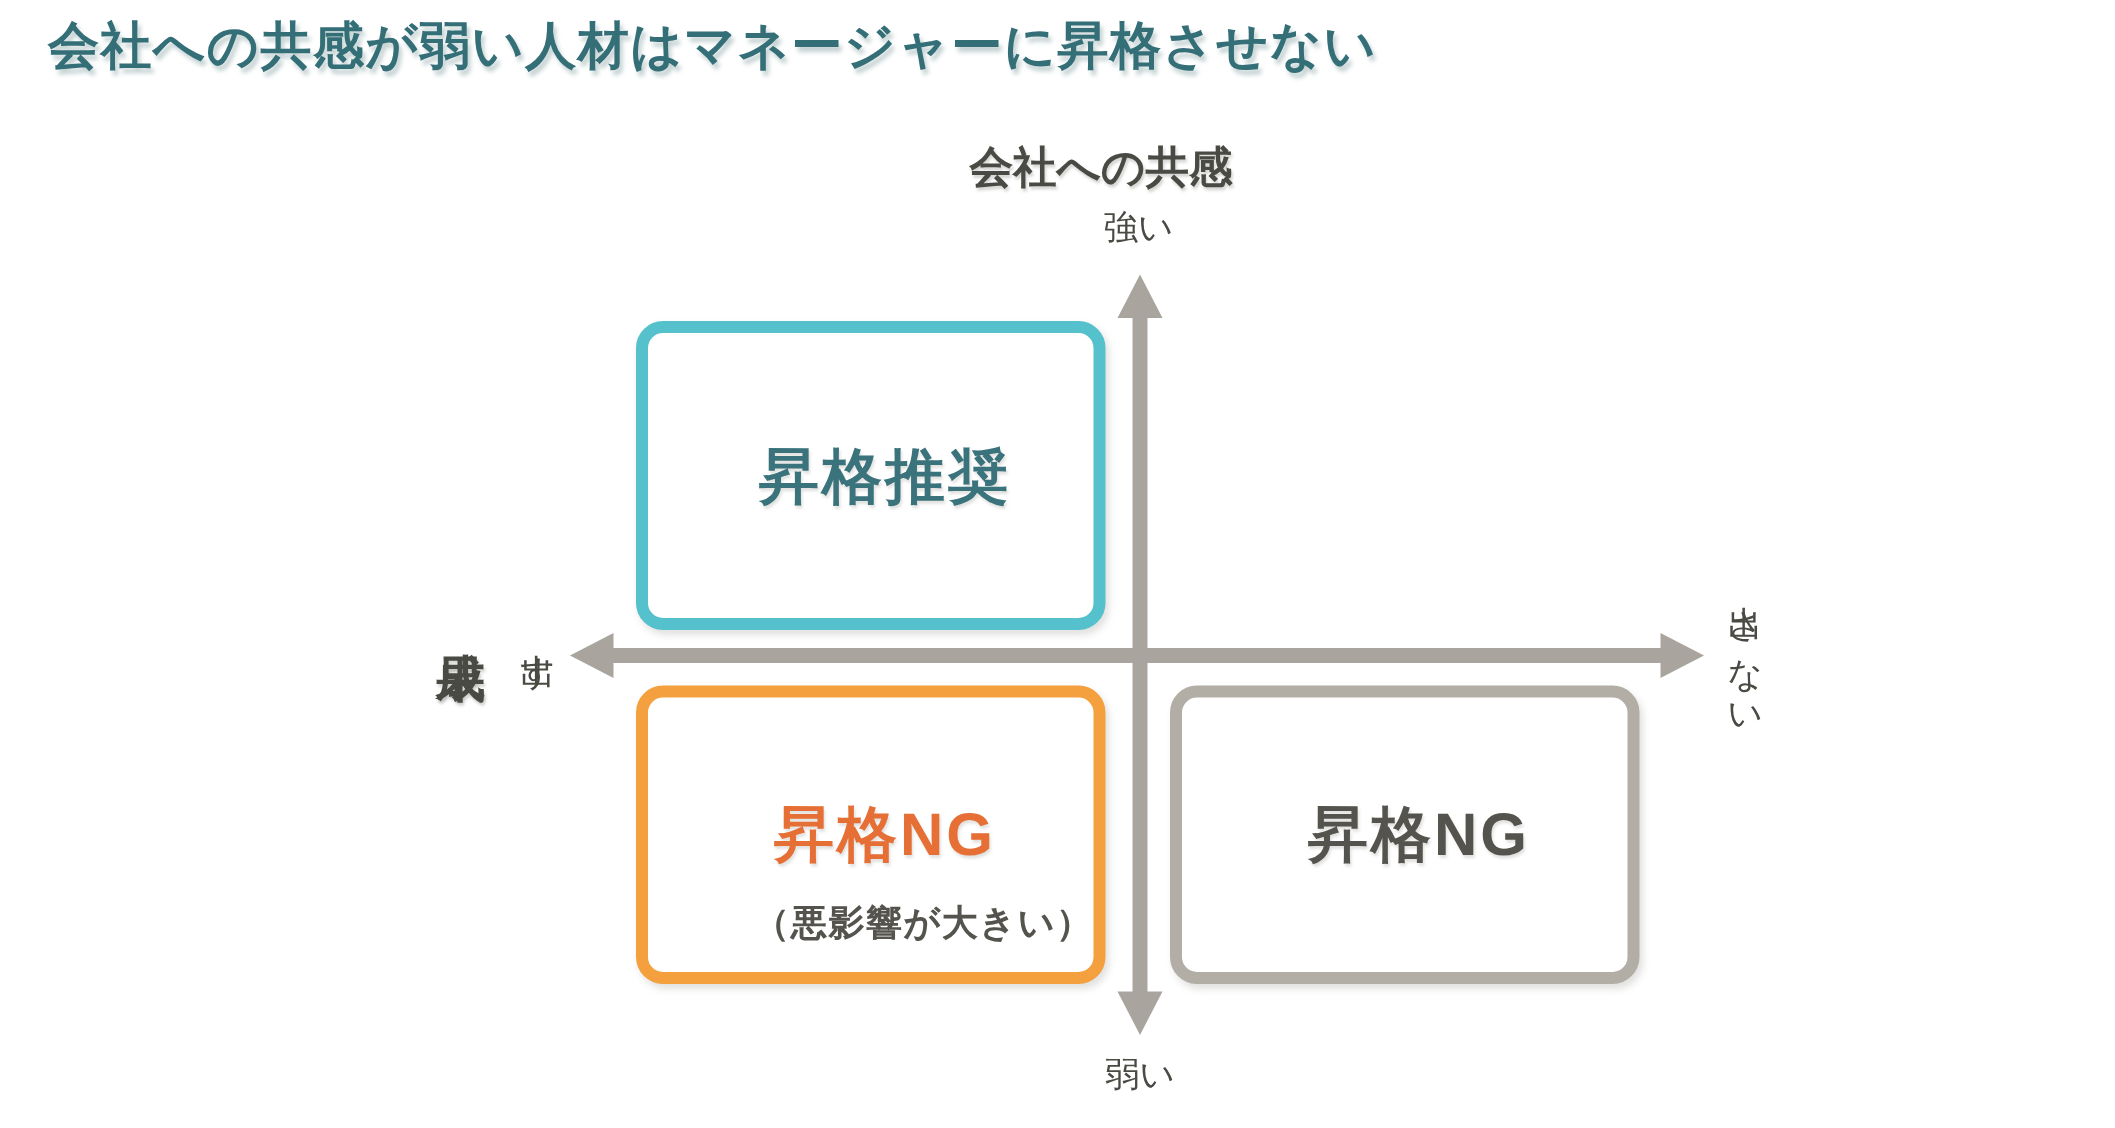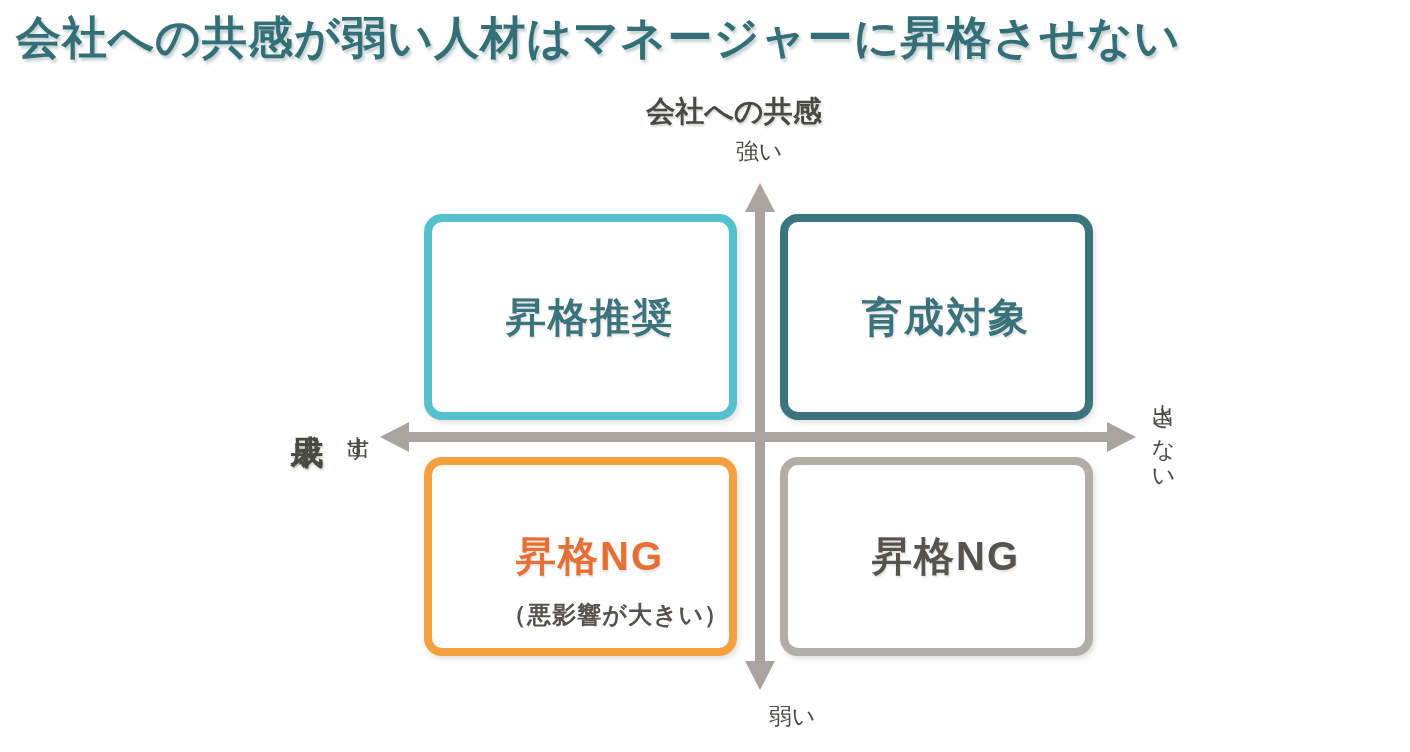--- a/index.html
+++ b/index.html
@@ -4,40 +4,40 @@
 <style>
   html,body{margin:0;padding:0;background:#ffffff;}
   .canvas{
     position:relative;
     width:1410px;height:752px;
     background:#ffffff;
     overflow:hidden;
     font-family:"Liberation Sans","DejaVu Sans",sans-serif;
   }
   .title{
-    position:absolute;left:16px;top:8px;margin:0;
-    font-size:45px;font-weight:bold;letter-spacing:1px;
+    position:absolute;left:32px;top:8px;margin:0;
+    font-size:34px;font-weight:bold;letter-spacing:1px;
     color:var(--title-teal);
     text-shadow:2px 3px 3px rgba(125,152,156,0.45);
     white-space:nowrap;
   }
   
   .v-axis-title{
     position:absolute;left:734px;top:92px;transform:translateX(-50%);
     font-size:29px;font-weight:bold;color:var(--text-dark);
     text-shadow:1px 2px 2px rgba(160,160,155,0.45);
     white-space:nowrap;
   }
   .v-axis-top{
     position:absolute;left:759px;top:136px;transform:translateX(-50%);
     font-size:23px;color:var(--text-dark);white-space:nowrap;
   }
   .v-axis-bottom{
     position:absolute;left:760px;top:701px;transform:translateX(-50%);
-    font-size:23px;color:var(--text-dark);white-space:nowrap;margin-left:32px;
+    font-size:23px;color:var(--text-dark);white-space:nowrap;
   }
   .h-axis-title{
     position:absolute;left:284px;top:409px;
     writing-mode:vertical-rl;text-orientation:upright;
     font-size:33px;font-weight:bold;letter-spacing:2px;color:var(--text-dark);
     text-shadow:1px 2px 2px rgba(160,160,155,0.45);
   }
   .h-axis-left{
     position:absolute;left:344px;top:418px;
     writing-mode:vertical-rl;text-orientation:upright;
@@ -125,23 +125,20 @@
   <div class="head down"></div>
 
   <div class="head left"></div>
   <div class="shaft-h"></div>
   <div class="head right"></div>
 
   <div class="quad tl">
     <div class="quad-label">昇格推奨</div>
   </div>
 
-  <div class="quad tr">
-    <div class="quad-label">育成対象</div>
-  </div>
 
   <div class="quad bl">
     <div class="quad-label">昇格NG</div>
     <div class="quad-sublabel">（悪影響が大きい）</div>
   </div>
 
   <div class="quad br">
     <div class="quad-label">昇格NG</div>
   </div>
 

